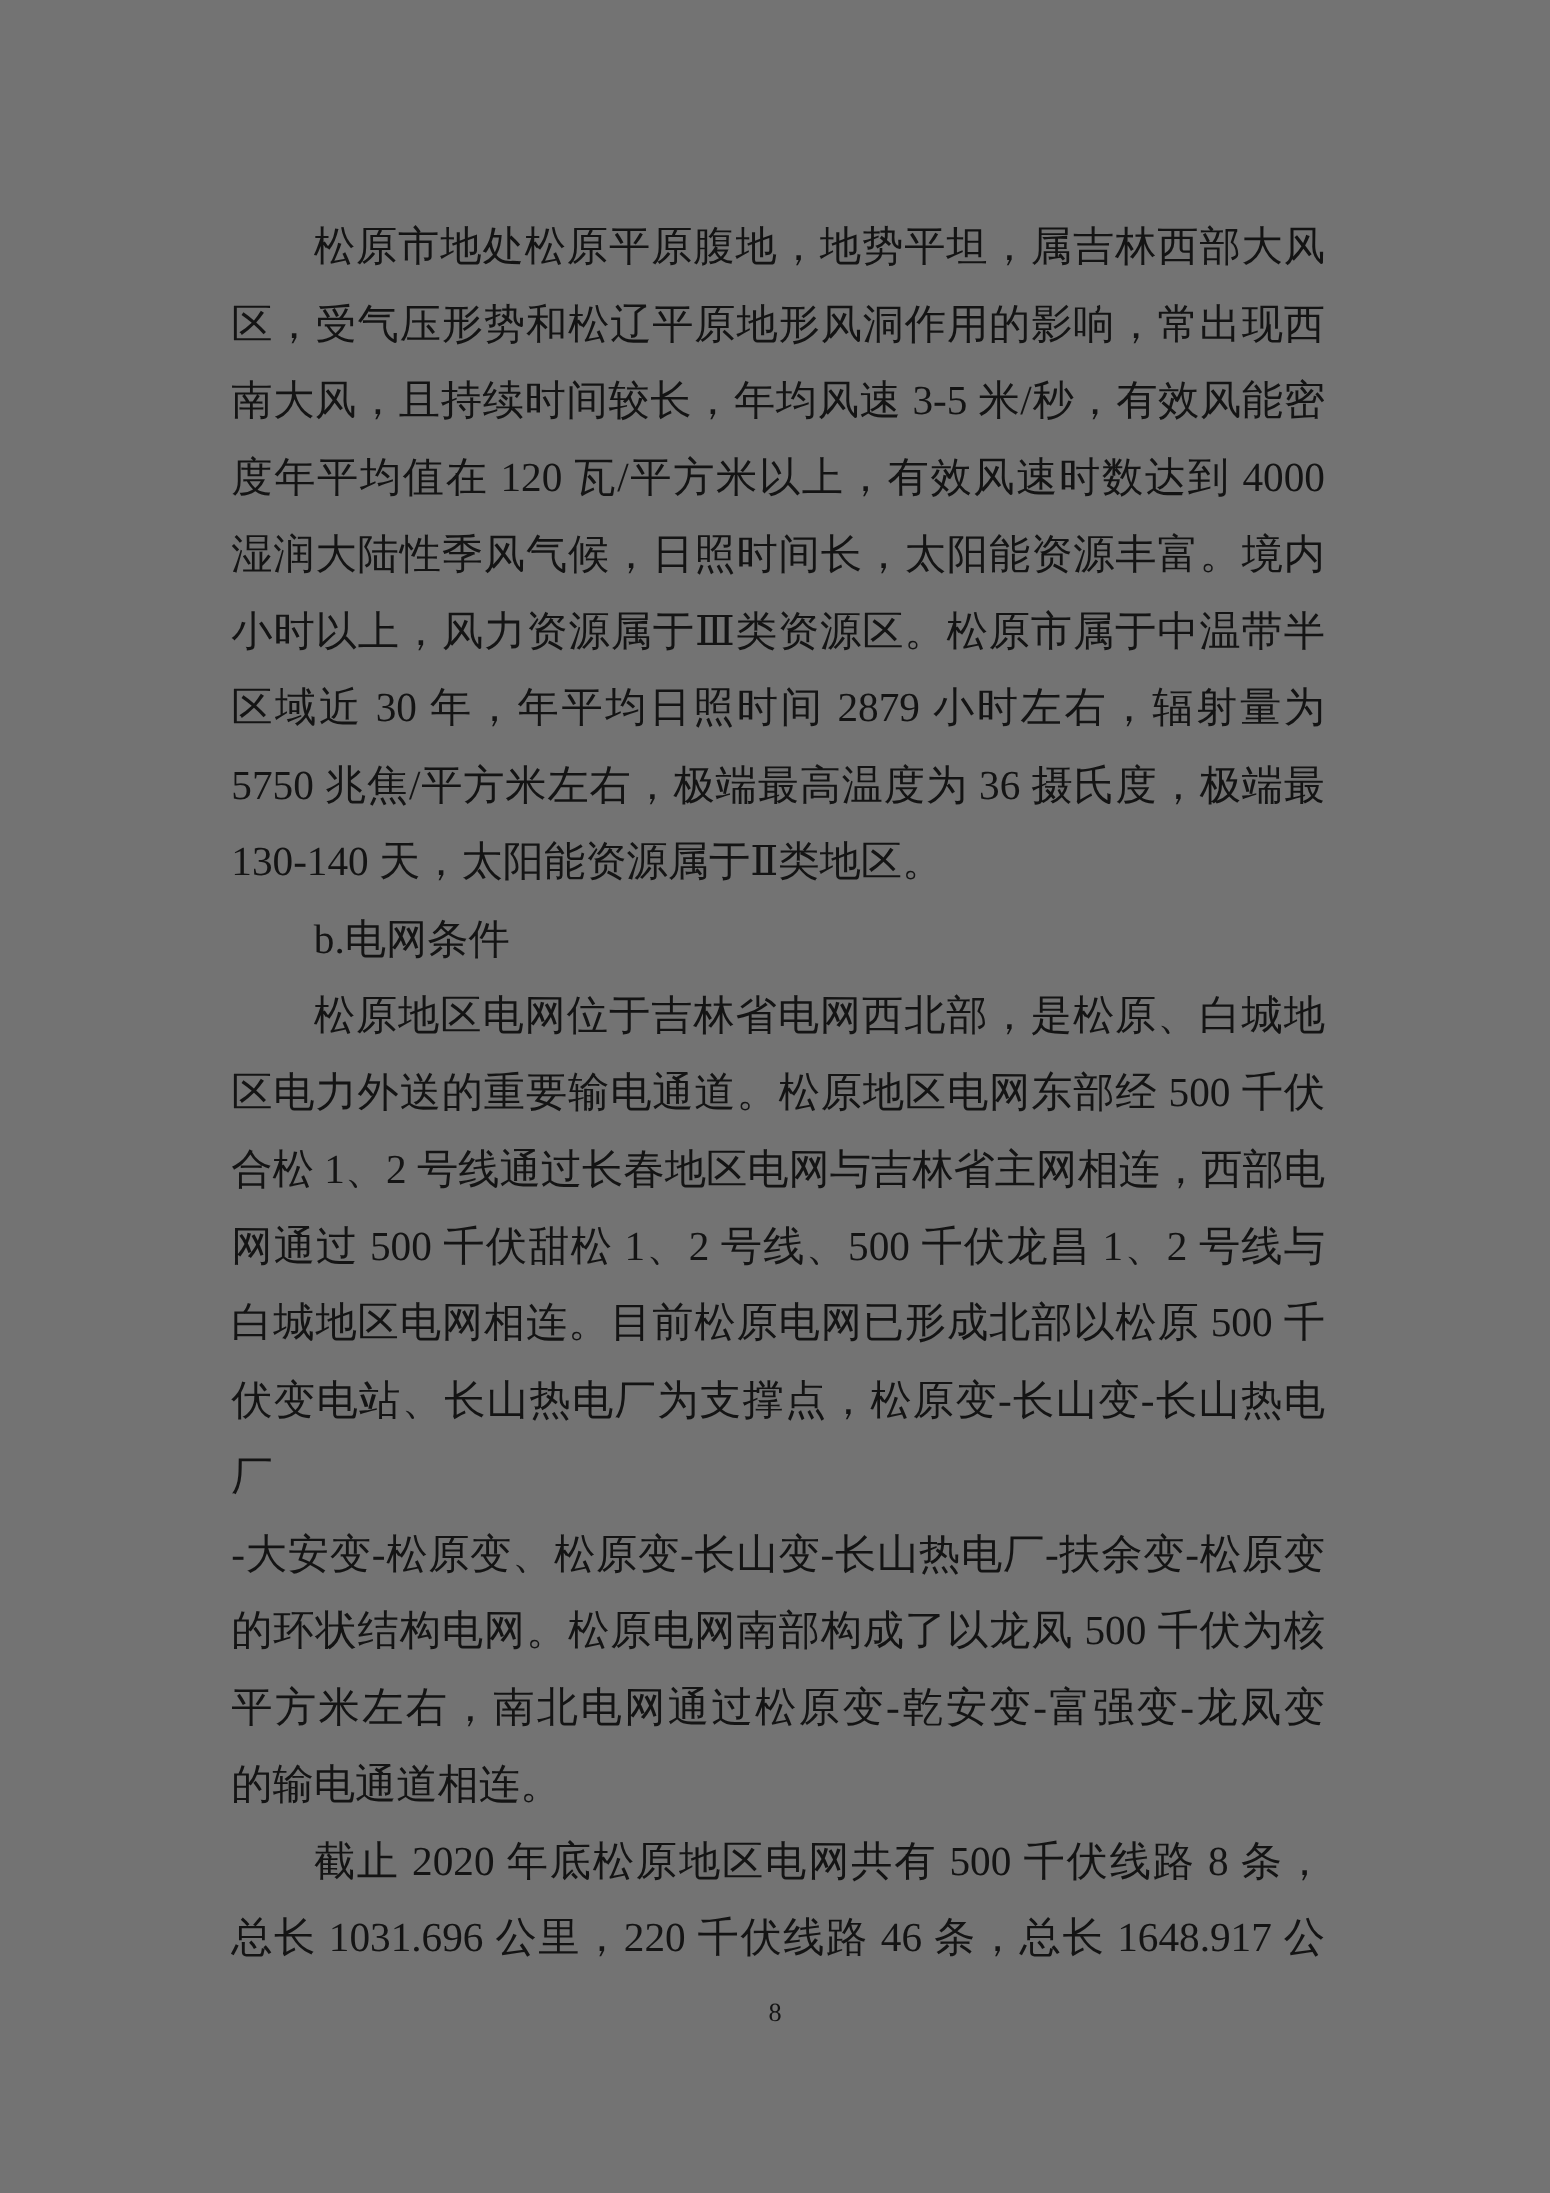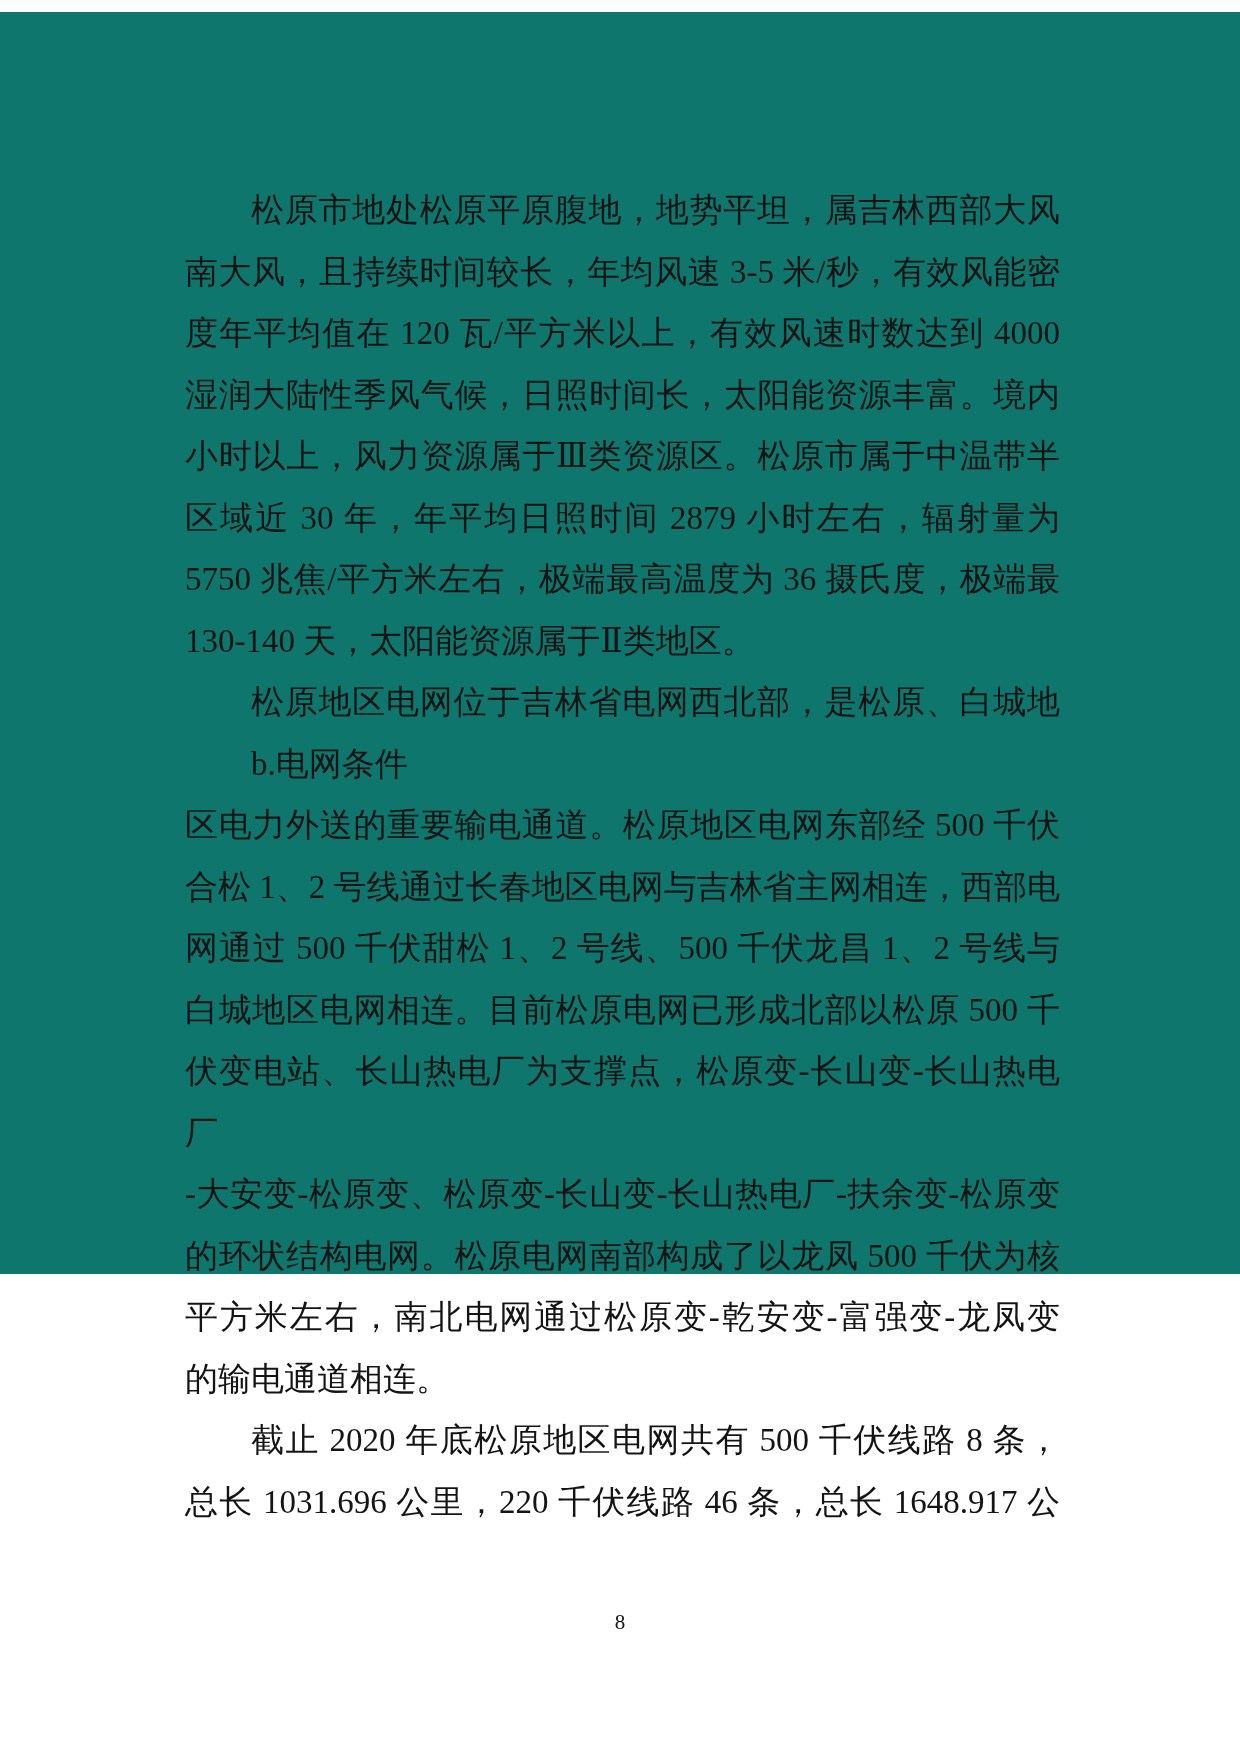--- a/index.html
+++ b/index.html
@@ -10,24 +10,24 @@
   body {
     width: 1240px;
     height: 1754px;
     background: #ffffff;
     position: relative;
     font-family: "Liberation Serif", "DejaVu Serif", serif;
     overflow: hidden;
   }
   .doc-page {
     position: absolute;
-    left: 0; top: 12px;
+    left: 0; top: 0;
     width: 1240px;
-    height: 1262px;
-    background: #0f766e;
+    height: 1754px;
+    background: #737373;
   }
   .text-block {
     position: absolute;
     left: 185px;
     top: 168px;
     width: 875px;
     font-size: 33px;
     line-height: 61.5px;
     color: #141414;
     letter-spacing: 0;
@@ -55,29 +55,30 @@
     color: #141414;
   }
 </style>
 </head>
 <body>
 
 <div class="doc-page">
 
   <div class="text-block">
     <div class="line ind jl">松原市地处松原平原腹地，地势平坦，属吉林西部大风</div>
+    <div class="line jl">区，受气压形势和松辽平原地形风洞作用的影响，常出现西</div>
     <div class="line jl">南大风，且持续时间较长，年均风速 3-5 米/秒，有效风能密</div>
     <div class="line jl">度年平均值在 120 瓦/平方米以上，有效风速时数达到 4000</div>
     <div class="line jl">湿润大陆性季风气候，日照时间长，太阳能资源丰富。境内</div>
     <div class="line jl">小时以上，风力资源属于Ⅲ类资源区。松原市属于中温带半</div>
     <div class="line jl">区域近 30 年，年平均日照时间 2879 小时左右，辐射量为</div>
     <div class="line jl">5750 兆焦/平方米左右，极端最高温度为 36 摄氏度，极端最</div>
     <div class="line">130-140 天，太阳能资源属于Ⅱ类地区。</div>
+    <div class="line ind">b.电网条件</div>
     <div class="line ind jl">松原地区电网位于吉林省电网西北部，是松原、白城地</div>
-    <div class="line ind">b.电网条件</div>
     <div class="line jl">区电力外送的重要输电通道。松原地区电网东部经 500 千伏</div>
     <div class="line jl">合松 1、2 号线通过长春地区电网与吉林省主网相连，西部电</div>
     <div class="line jl">网通过 500 千伏甜松 1、2 号线、500 千伏龙昌 1、2 号线与</div>
     <div class="line jl">白城地区电网相连。目前松原电网已形成北部以松原 500 千</div>
     <div class="line jl">伏变电站、长山热电厂为支撑点，松原变-长山变-长山热电厂</div>
     <div class="line jl">-大安变-松原变、松原变-长山变-长山热电厂-扶余变-松原变</div>
     <div class="line jl">的环状结构电网。松原电网南部构成了以龙凤 500 千伏为核</div>
     <div class="line jl">平方米左右，南北电网通过松原变-乾安变-富强变-龙凤变</div>
     <div class="line">的输电通道相连。</div>
     <div class="line ind jl">截止 2020 年底松原地区电网共有 500 千伏线路 8 条，</div>

